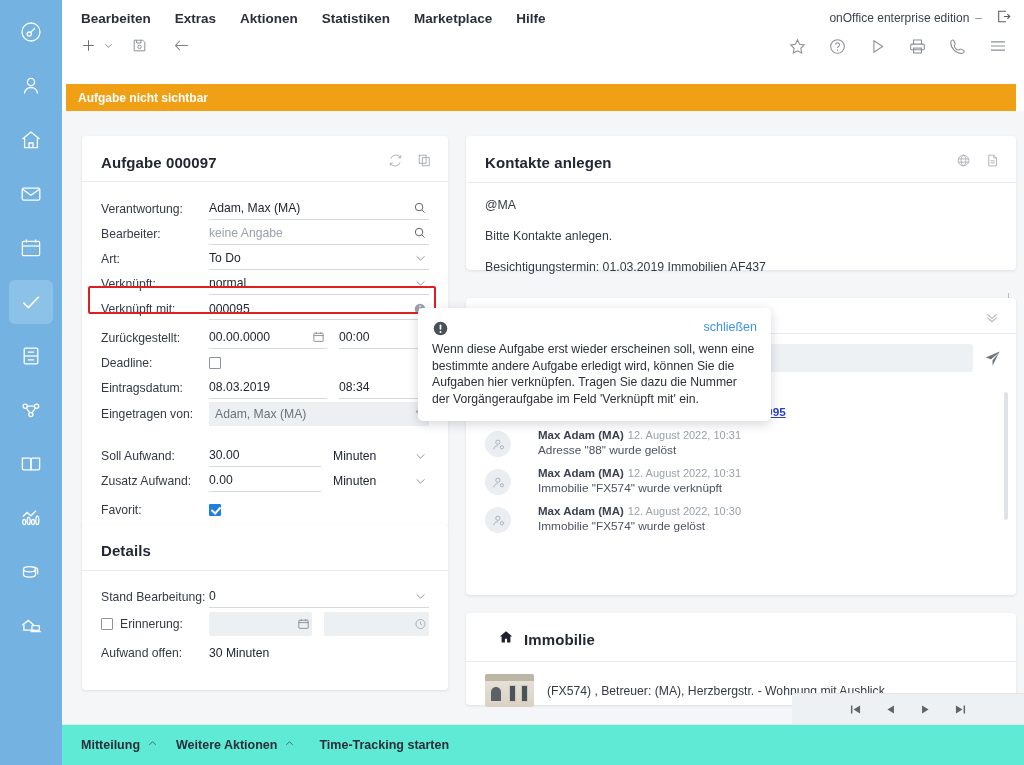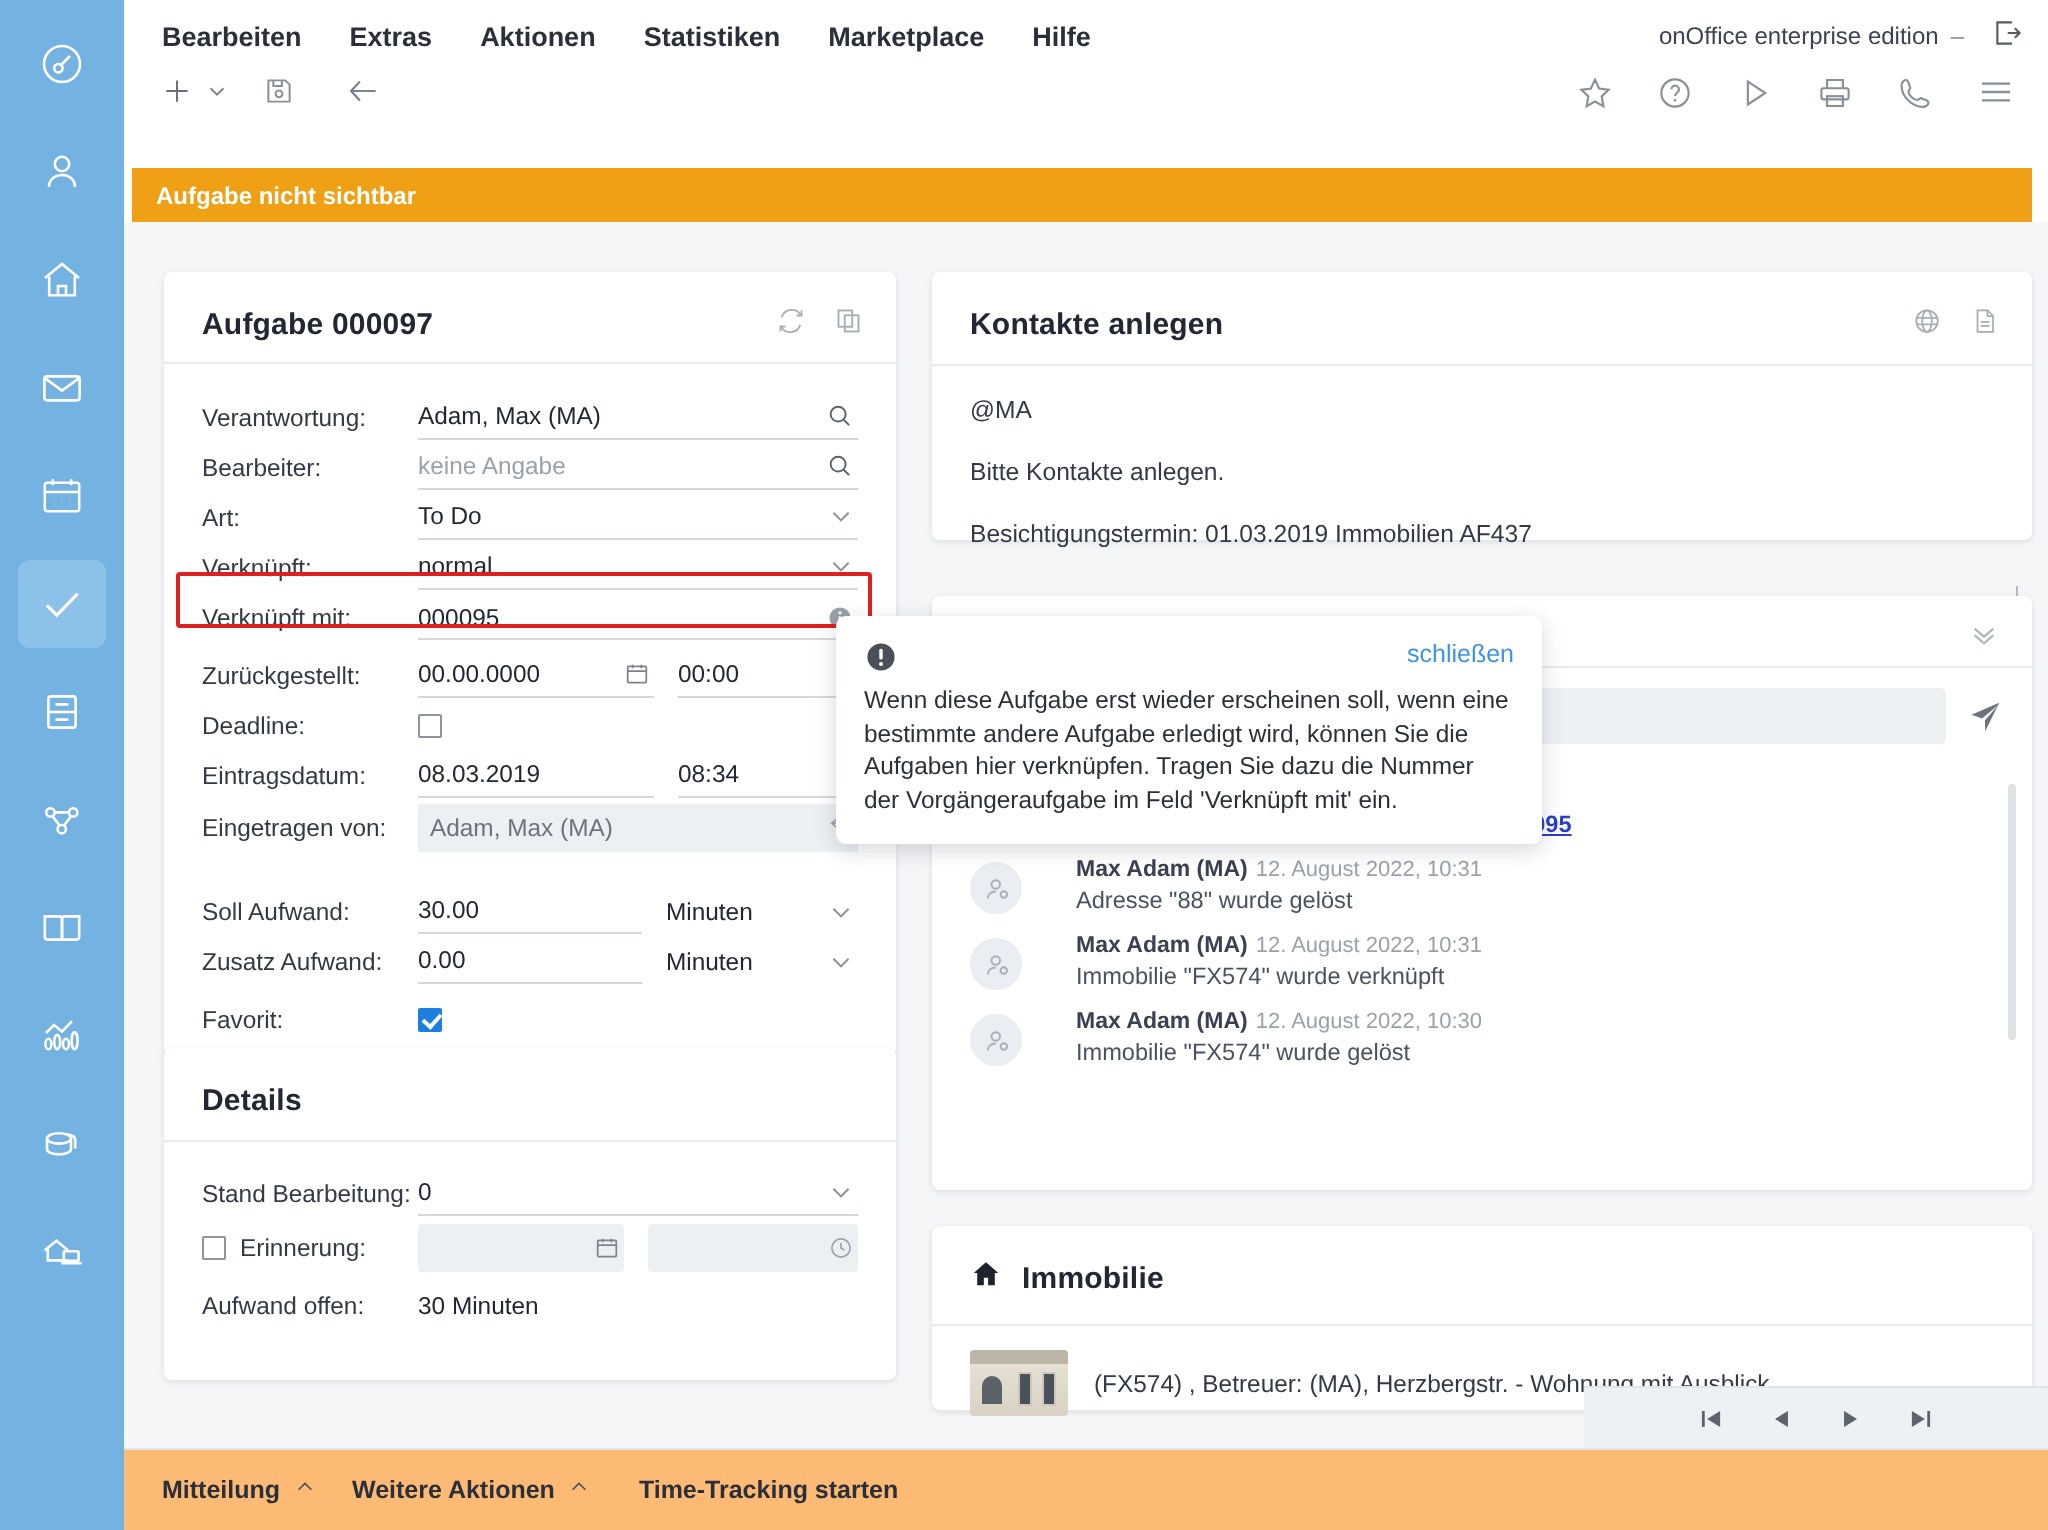--- a/index.html
+++ b/index.html
@@ -61,21 +61,21 @@
     display: flex; align-items: center; padding-left: 12px;
   }
 
   
   .content-bg {
     position: absolute; left: 62px; top: 111px; right: 0; bottom: 40px;
     background: #f4f6f8;
   }
   .bottombar {
     position: absolute; left: 62px; bottom: 0; right: 0; height: 41px;
-    background: #fdba74; border-top: 1px solid #e3e7ea;
+    background: #5eead4; border-top: 1px solid #e3e7ea;
     display: flex; align-items: center; padding-left: 19px; gap: 18px;
   }
   .bb-item {
     font-size: 12.5px; font-weight: bold; color: #2b2f3a;
     display: flex; align-items: center; gap: 7px; cursor: pointer;
   }
 
   
   .pager {
     position: absolute; right: 0; bottom: 41px; width: 232px; height: 31px;
@@ -192,21 +192,21 @@
   .fi-txt { font-size: 11.8px; color: #4a5160; margin-top: 2px; }
   .fi-txt a { color: #2b3fc4; font-weight: bold; text-decoration: underline; }
   .feed-scroll {
     position: absolute; right: 8px; top: 10px; width: 4px; height: 128px;
     background: #dfe3e8; border-radius: 2px; cursor: pointer;
   }
 
   
   .im-hdr {
     display: flex; align-items: center; gap: 10px;
-    padding: 16px 19px 12px 19px; border-bottom: 1px solid #e7eaee;
+    padding: 16px 19px 12px 32px; border-bottom: 1px solid #e7eaee;
   }
   .im-body { display: flex; align-items: center; gap: 13px; padding: 12px 19px 14px 19px; }
   .im-thumb {
     width: 49px; height: 33px; flex: 0 0 49px; border-radius: 2px;
     background: linear-gradient(#e9e4da, #d9d2c4);
     position: relative; overflow: hidden;
   }
   .im-thumb .w1, .im-thumb .w2 {
     position: absolute; background: #4a525c; border: 1px solid #cfc8ba;
   }

